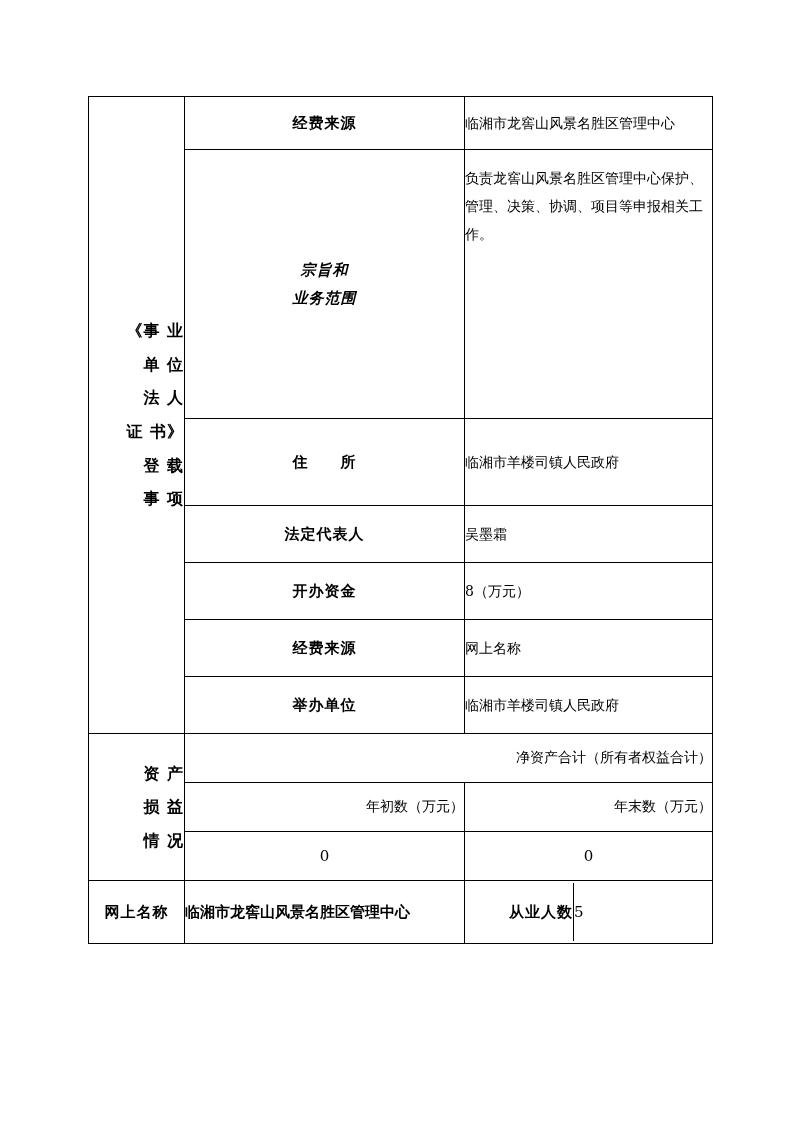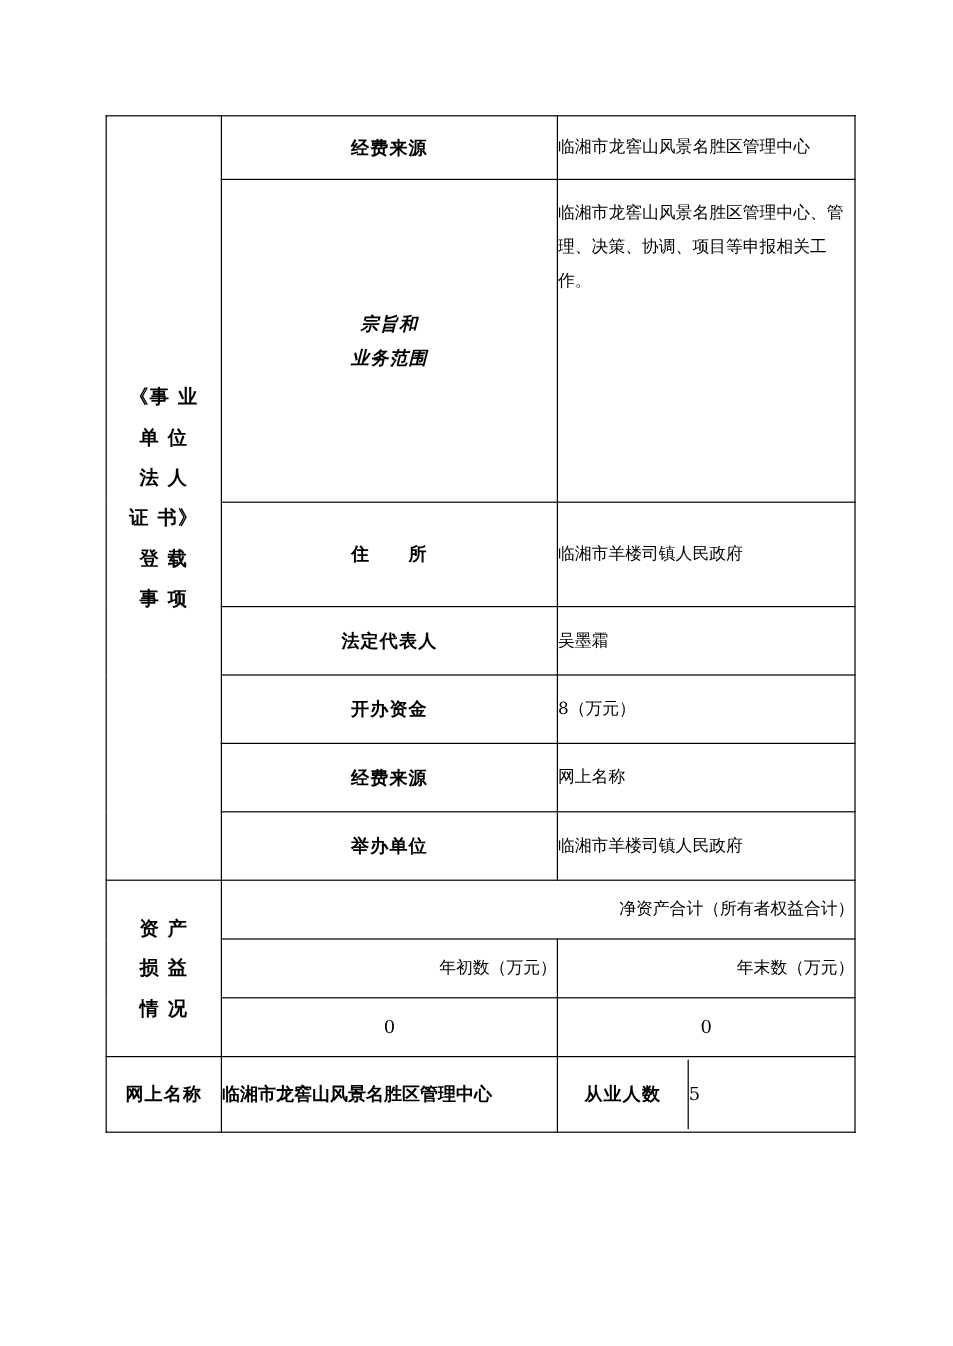--- a/index.html
+++ b/index.html
@@ -49,21 +49,21 @@
     text-align: left;
     font-size: 14px;
     padding: 8px 10px 8px 12px;
     line-height: 2.0;
   }
   .value-cell.tall {
     vertical-align: top;
     padding-top: 14px;
   }
   .vert-label {
-    text-align: center;
+    text-align: right;
     font-weight: bold;
     font-size: 16px;
     line-height: 2.1;
     letter-spacing: 1px;
     padding: 6px 14px;
   }
   .netassets {
     text-align: right;
     font-size: 14px;
     padding: 12px 0;
@@ -116,21 +116,21 @@
 法 人
 证 书》
 登 载
 事 项</td>
           <td class="label-cell" colspan="2" style="height:52px;">经费来源</td>
           <td class="value-cell">临湘市龙窖山风景名胜区管理中心</td>
         </tr>
         <tr>
           <td class="label-cell" colspan="2" style="height:268px;"><span class="nowrap-break" style="white-space: pre-line;">宗旨和
 业务范围</span></td>
-          <td class="value-cell tall">临湘市龙窖山风景名胜区管理中心、管理、决策、协调、项目等申报相关工作。</td>
+          <td class="value-cell tall">负责龙窖山风景名胜区管理中心保护、管理、决策、协调、项目等申报相关工作。</td>
         </tr>
         <tr>
           <td class="label-cell" colspan="2" style="height:86px;">住　　所</td>
           <td class="value-cell">临湘市羊楼司镇人民政府</td>
         </tr>
         <tr>
           <td class="label-cell" colspan="2" style="height:56px;">法定代表人</td>
           <td class="value-cell">吴墨霜</td>
         </tr>
         <tr>
@@ -161,21 +161,21 @@
           <td class="numcell">0</td>
         </tr>
 
         <tr>
           <td class="staff-label" style="height:62px;">网上名称</td>
           <td class="online-name" colspan="2">临湘市龙窖山风景名胜区管理中心</td>
           <td style="padding:0;">
             <table style="width:100%;border-collapse:collapse;table-layout:fixed;">
               <tbody>
                   <tr>
-                <td class="staff-label" style="width:108px;border:0;border-right:1px solid #000;height:58px;">从业人数</td>
+                <td class="staff-label" style="width:108px;border:0;border-right:1px solid #000;height:58px;text-align:right;">从业人数</td>
                 <td class="staff-value" style="border:0;">5</td>
               </tr>
             </tbody>
               </table>
           </td>
         </tr>
       </tbody>
     </table>
   </div>
 </div>

